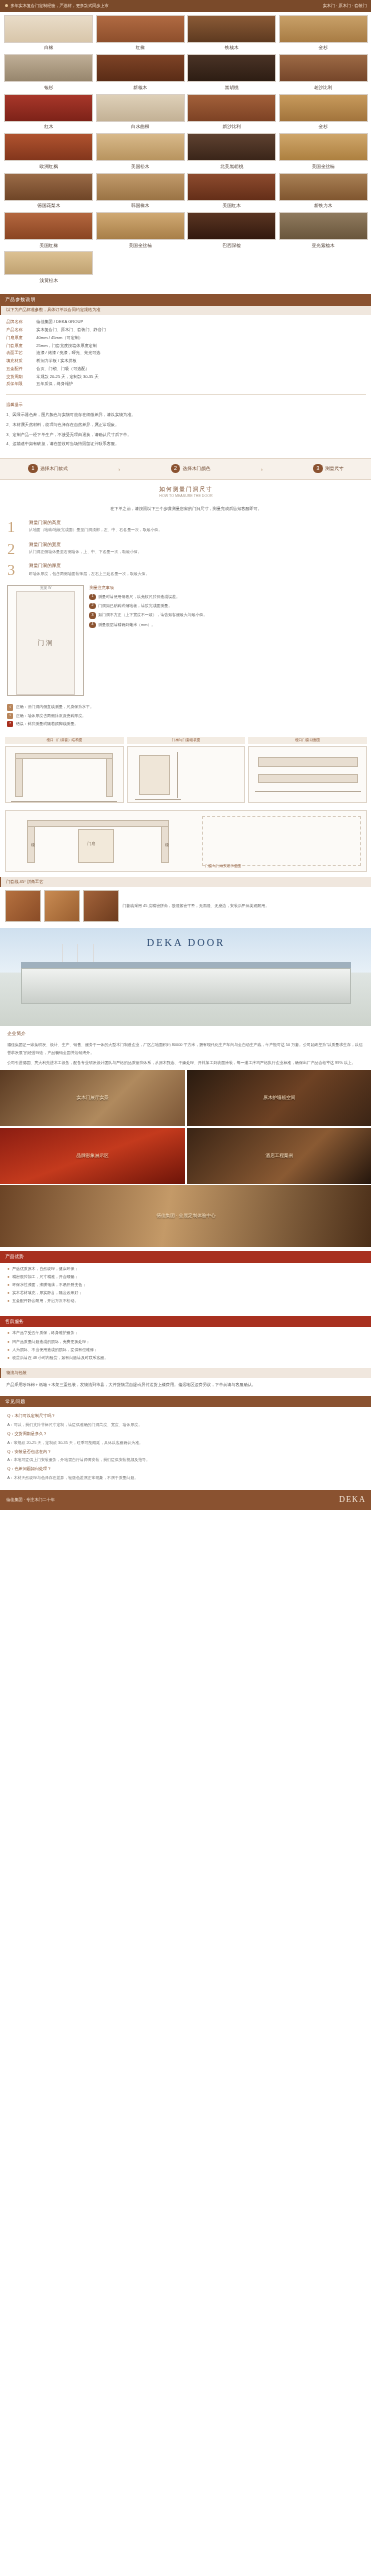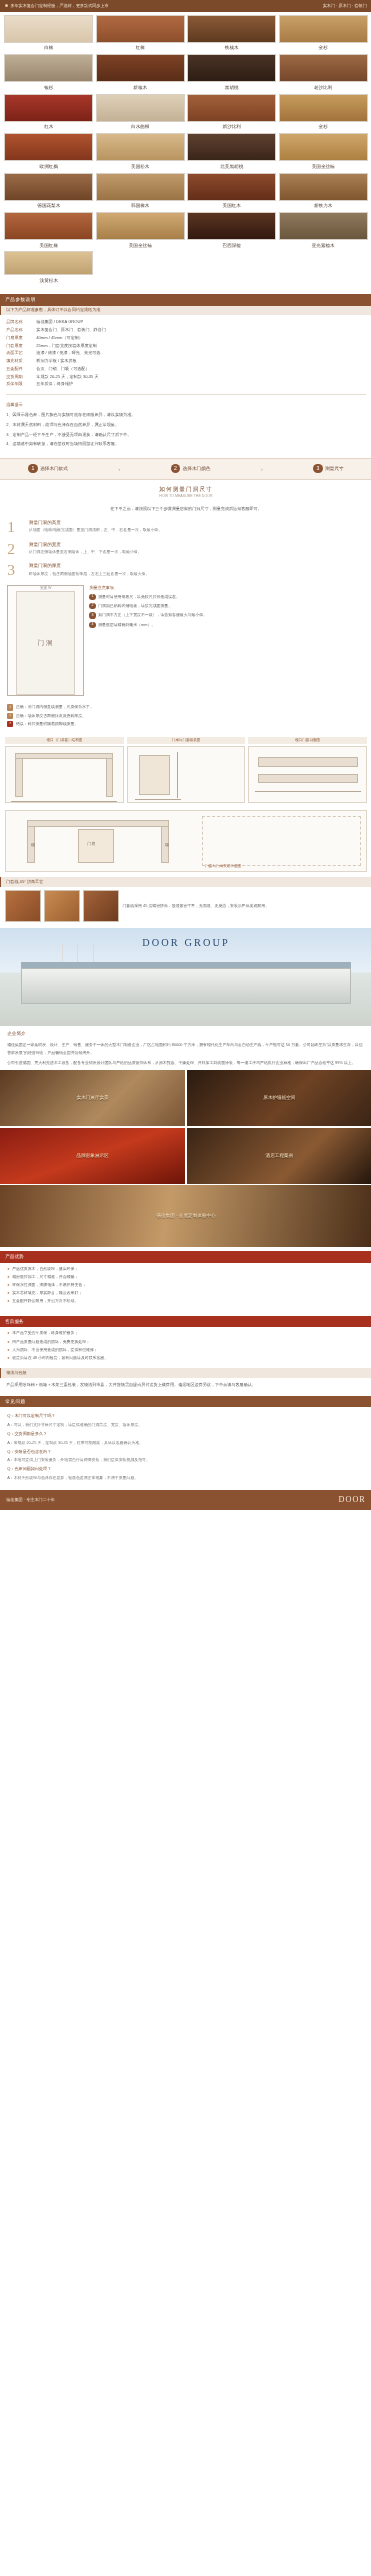--- a/index.html
+++ b/index.html
@@ -560,21 +560,21 @@
   <div class="sec-sub">门套线 45° 拼角工艺</div>
   <div class="corner-row">
     <div class="corner-thumb" style="background:linear-gradient(135deg,#b5713f,#8a4c27)"></div>
     <div class="corner-thumb" style="background:linear-gradient(135deg,#c98b52,#9a5f30)"></div>
     <div class="corner-thumb" style="background:linear-gradient(135deg,#a3633a,#6e3c1e)"></div>
     <div class="corner-text">门套线采用 45 度精密拼角，接缝紧密平整，无黑缝、无崩边，安装后整体美观耐用。</div>
   </div>
 
   <div class="photo-block">
     <div class="ph-factory">
-      <div class="logo-txt">DOOR GROUP</div>
+      <div class="logo-txt">DEKA DOOR</div>
       <div class="pole" style="left:62px"></div>
       <div class="pole" style="left:77px"></div>
       <div class="pole" style="left:93px"></div>
       <div class="roof"></div>
       <div class="bldg"></div>
     </div>
   </div>
 
   <div class="about-text">
     <h4>企业简介</h4>
@@ -662,17 +662,17 @@
       <div class="faq-a">A：本地可提供上门安装服务，外地需自行请师傅安装，我们提供安装视频及指导。</div>
     </div>
     <div>
       <div class="faq-q">Q：色差问题如何处理？</div>
       <div class="faq-a">A：木材天然纹理与色泽存在差异，轻微色差属正常现象，不属于质量问题。</div>
     </div>
   </div>
 
   <div class="footer-bar">
     <span>德佳集团 · 专注木门二十年</span>
-    <span class="brand-mark">DOOR</span>
+    <span class="brand-mark">DEKA</span>
   </div>
 
 </div>
 
 
 </body></html>

